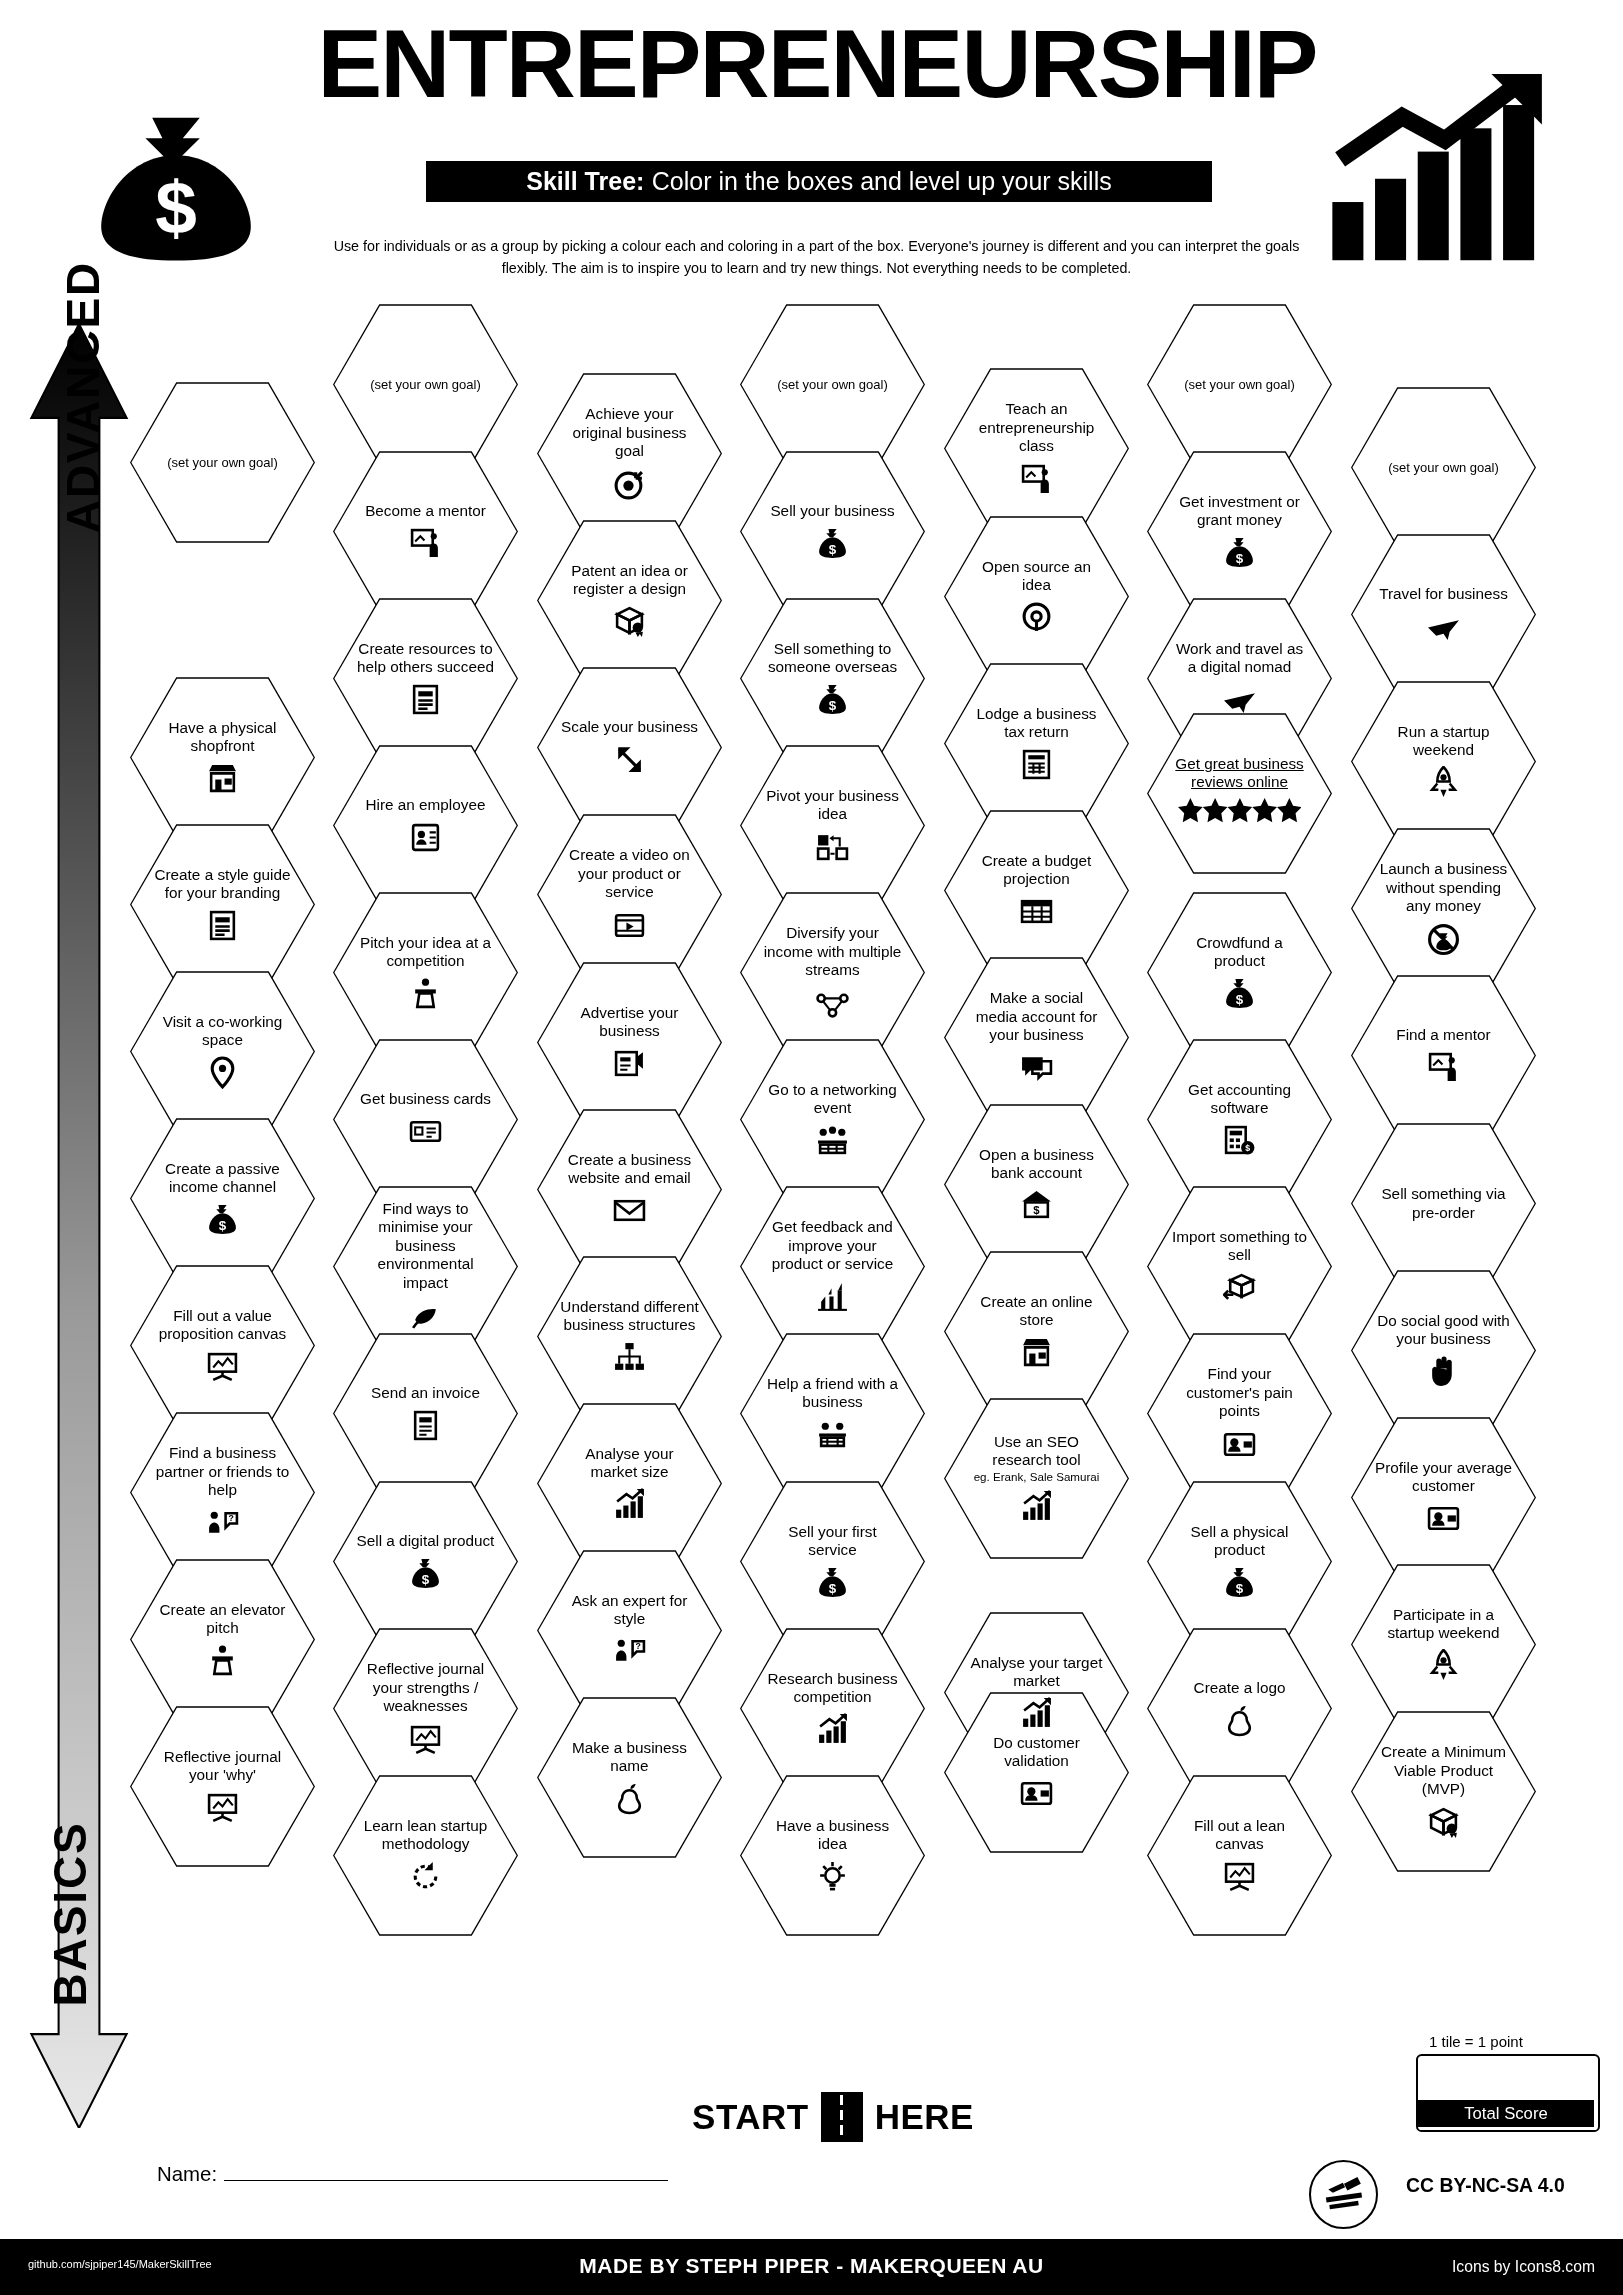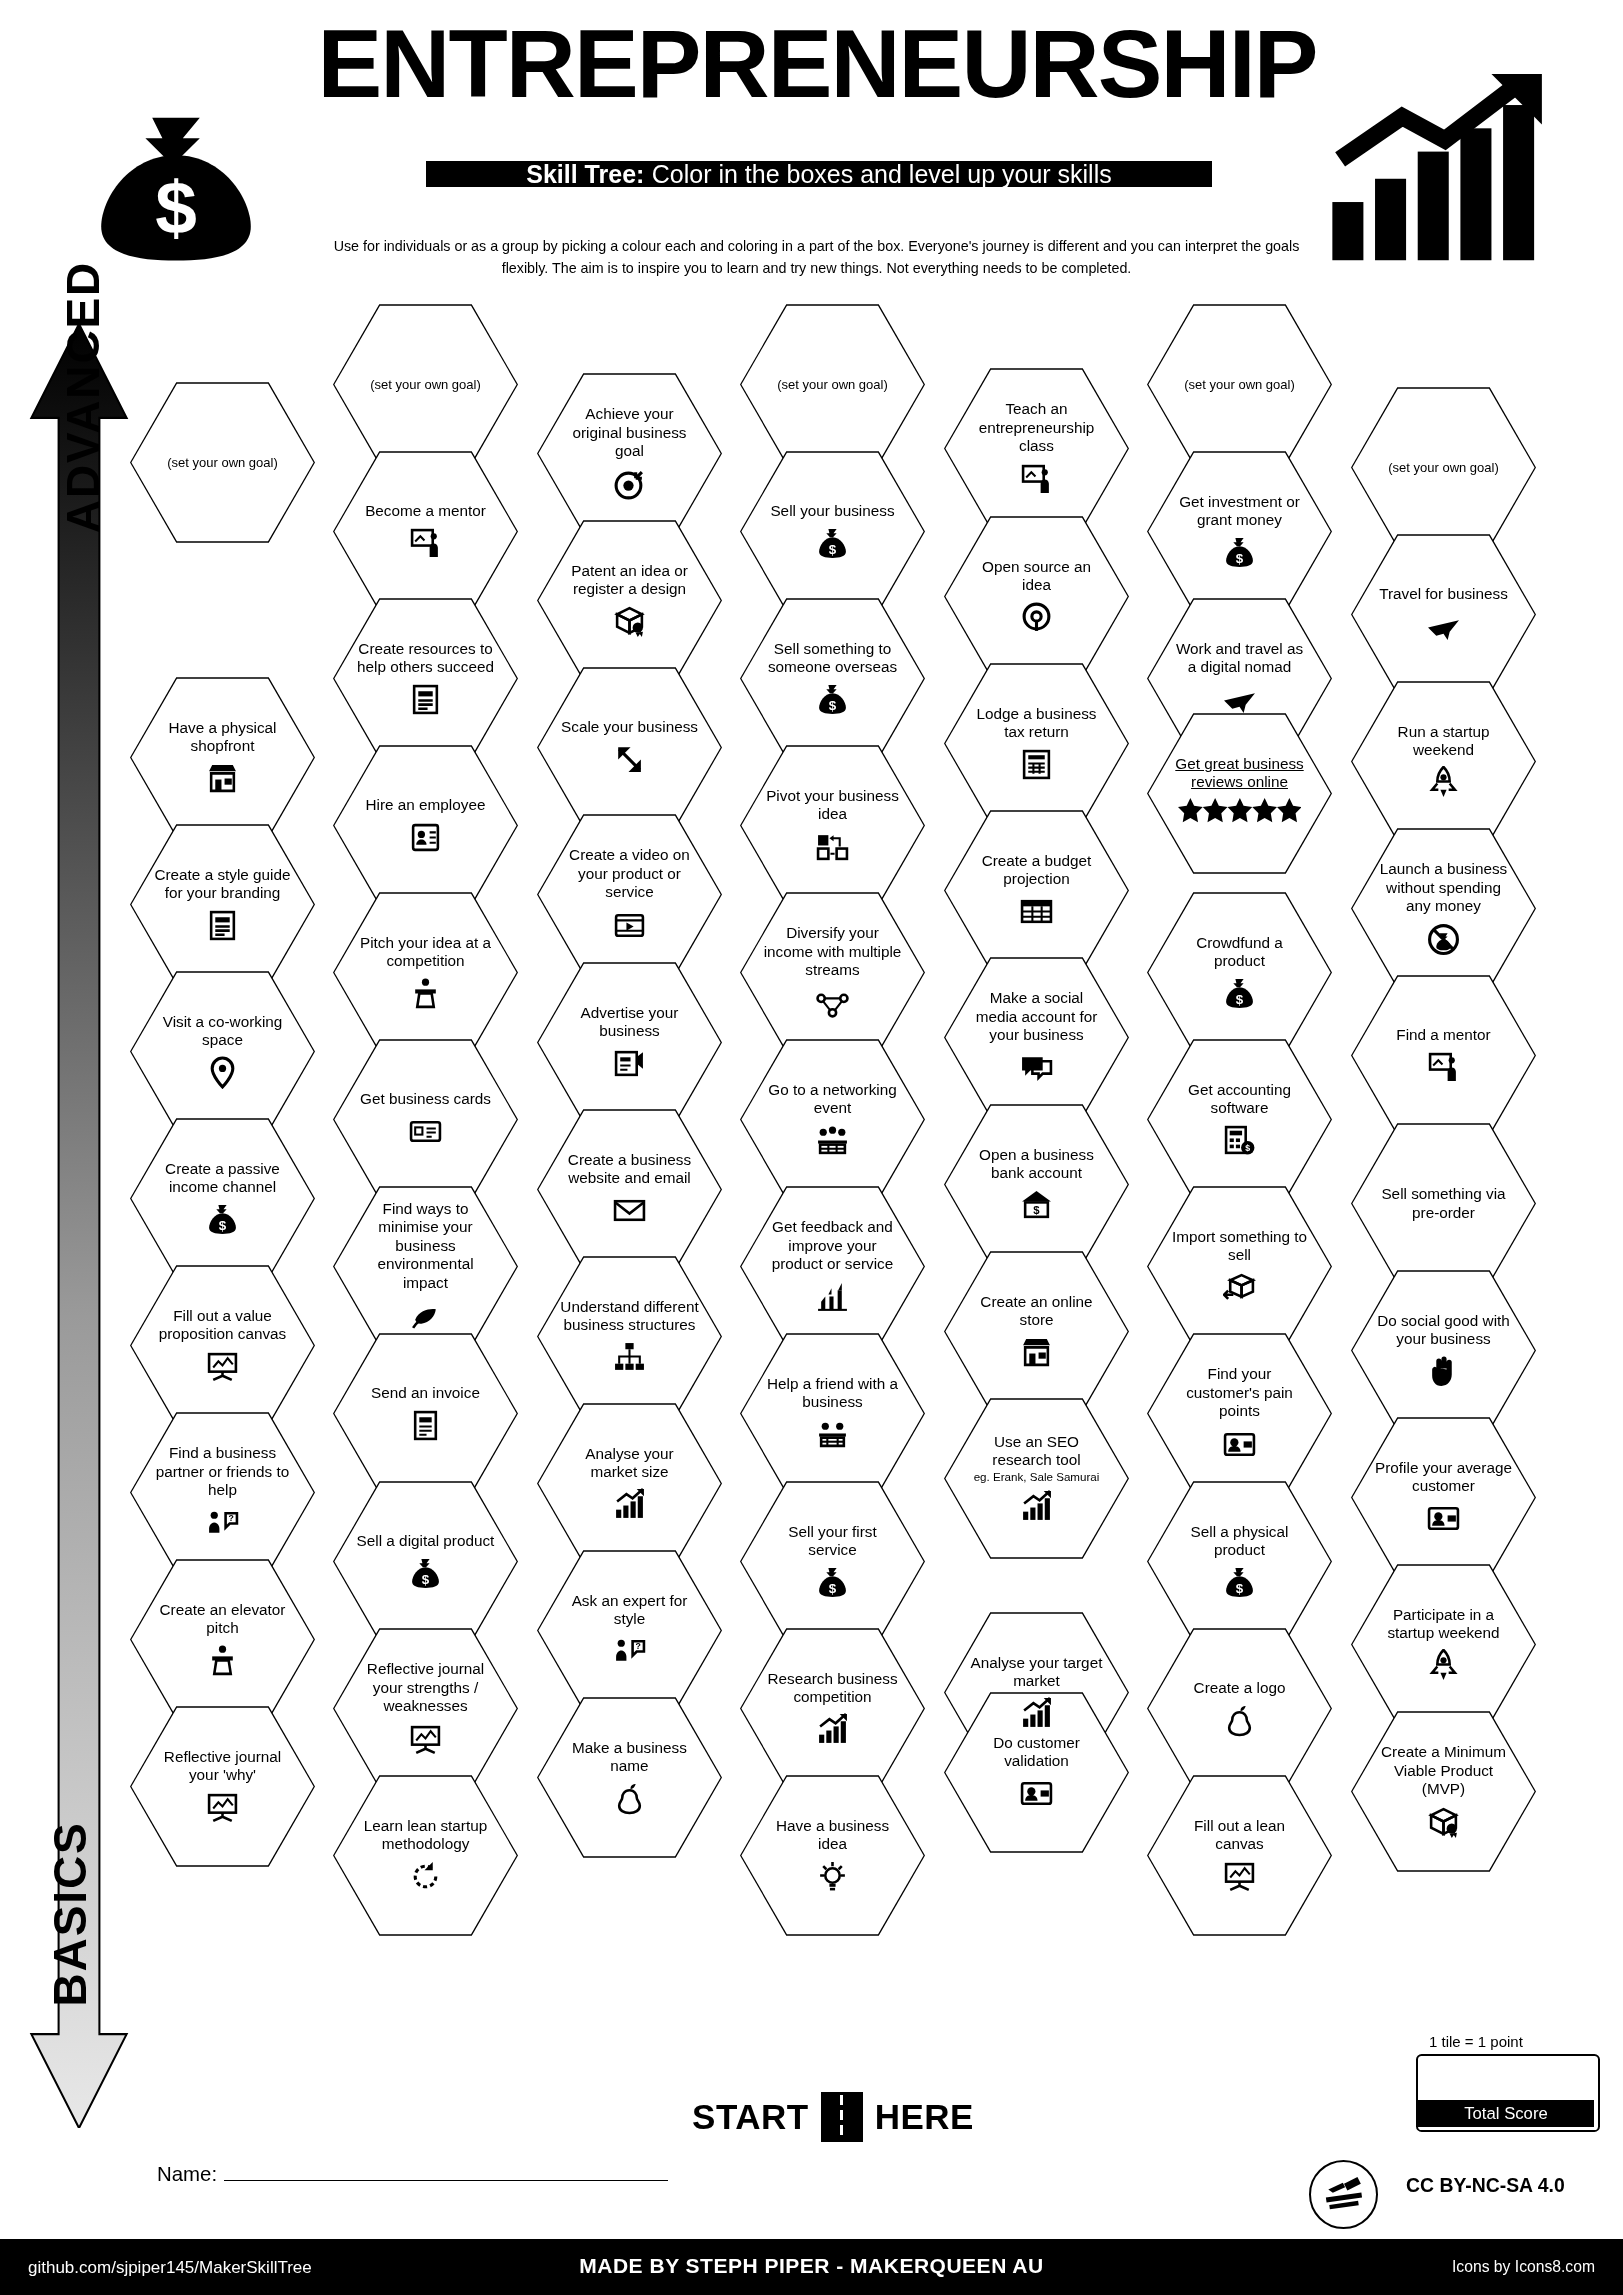--- a/index.html
+++ b/index.html
@@ -13,21 +13,21 @@
   }
   
   #header{position:absolute;left:0;top:0;width:1623px;height:296px;}
   #title{
     position:absolute;left:278px;top:14px;width:1078px;
     text-align:center;
     font-size:97px;font-weight:bold;letter-spacing:-1.9px;
     line-height:99px;
   }
   #subtitle-bar{
-    position:absolute;left:426px;top:161px;width:786px;height:26px;
+    position:absolute;left:426px;top:161px;width:786px;height:41px;
     background:#000;color:#fff;display:flex;align-items:center;justify-content:center;
     font-size:25px;
   }
   #subtitle-bar .st-strong{font-weight:bold;margin-right:7.4px;}
   #desc{
     position:absolute;left:324px;top:235px;width:985px;
     text-align:center;font-size:14.3px;line-height:22px;
   }
   
   #moneybag{position:absolute;left:86px;top:111px;width:180px;height:153px;}
@@ -89,21 +89,21 @@
   #namebox .nline{display:inline-block;width:444px;border-bottom:1.9px solid #000;margin-left:7.4px;height:20.4px;}
 
   #scorebox{position:absolute;left:1416px;top:2054px;width:180px;height:74px;border:2.3px solid #000;border-radius:5.6px;background:#fff;}
   #scorelabelsm{position:absolute;left:1429px;top:2033px;font-size:15px;}
   #scorefooter{position:absolute;left:1418px;top:2100px;width:176px;height:27px;background:#000;color:#fff;display:flex;align-items:center;justify-content:center;font-size:16.7px;}
 
   #cc{position:absolute;left:1406px;top:2174px;font-size:19.4px;font-weight:bold;}
   #ccicon{position:absolute;left:1309px;top:2160px;width:65px;height:65px;border:2.3px solid #000;border-radius:50%;display:flex;align-items:center;justify-content:center;}
 
   #bottombar{position:absolute;left:0;top:2239px;width:1623px;height:56px;background:#000;color:#fff;}
-  #bb-left{position:absolute;left:28px;top:19.4px;font-size:17px;}
+  #bb-left{position:absolute;left:28px;top:19.4px;font-size:11px;}
   #bb-center{position:absolute;left:0;top:15px;width:1623px;text-align:center;font-size:21px;font-weight:bold;letter-spacing:0.5px;}
   #bb-right{position:absolute;right:28px;top:19.4px;font-size:15.7px;}
 </style>
 </head>
 <body>
 
 <div id="header">
   <div id="moneybag">
     <svg viewBox="0 0 100 90" width="180" height="153" aria-hidden="true">
       <path d="M36 4 h28 l-10 12 h10 l-12 12 h-8 l-12 -12 h10 z" fill="#000"></path>

